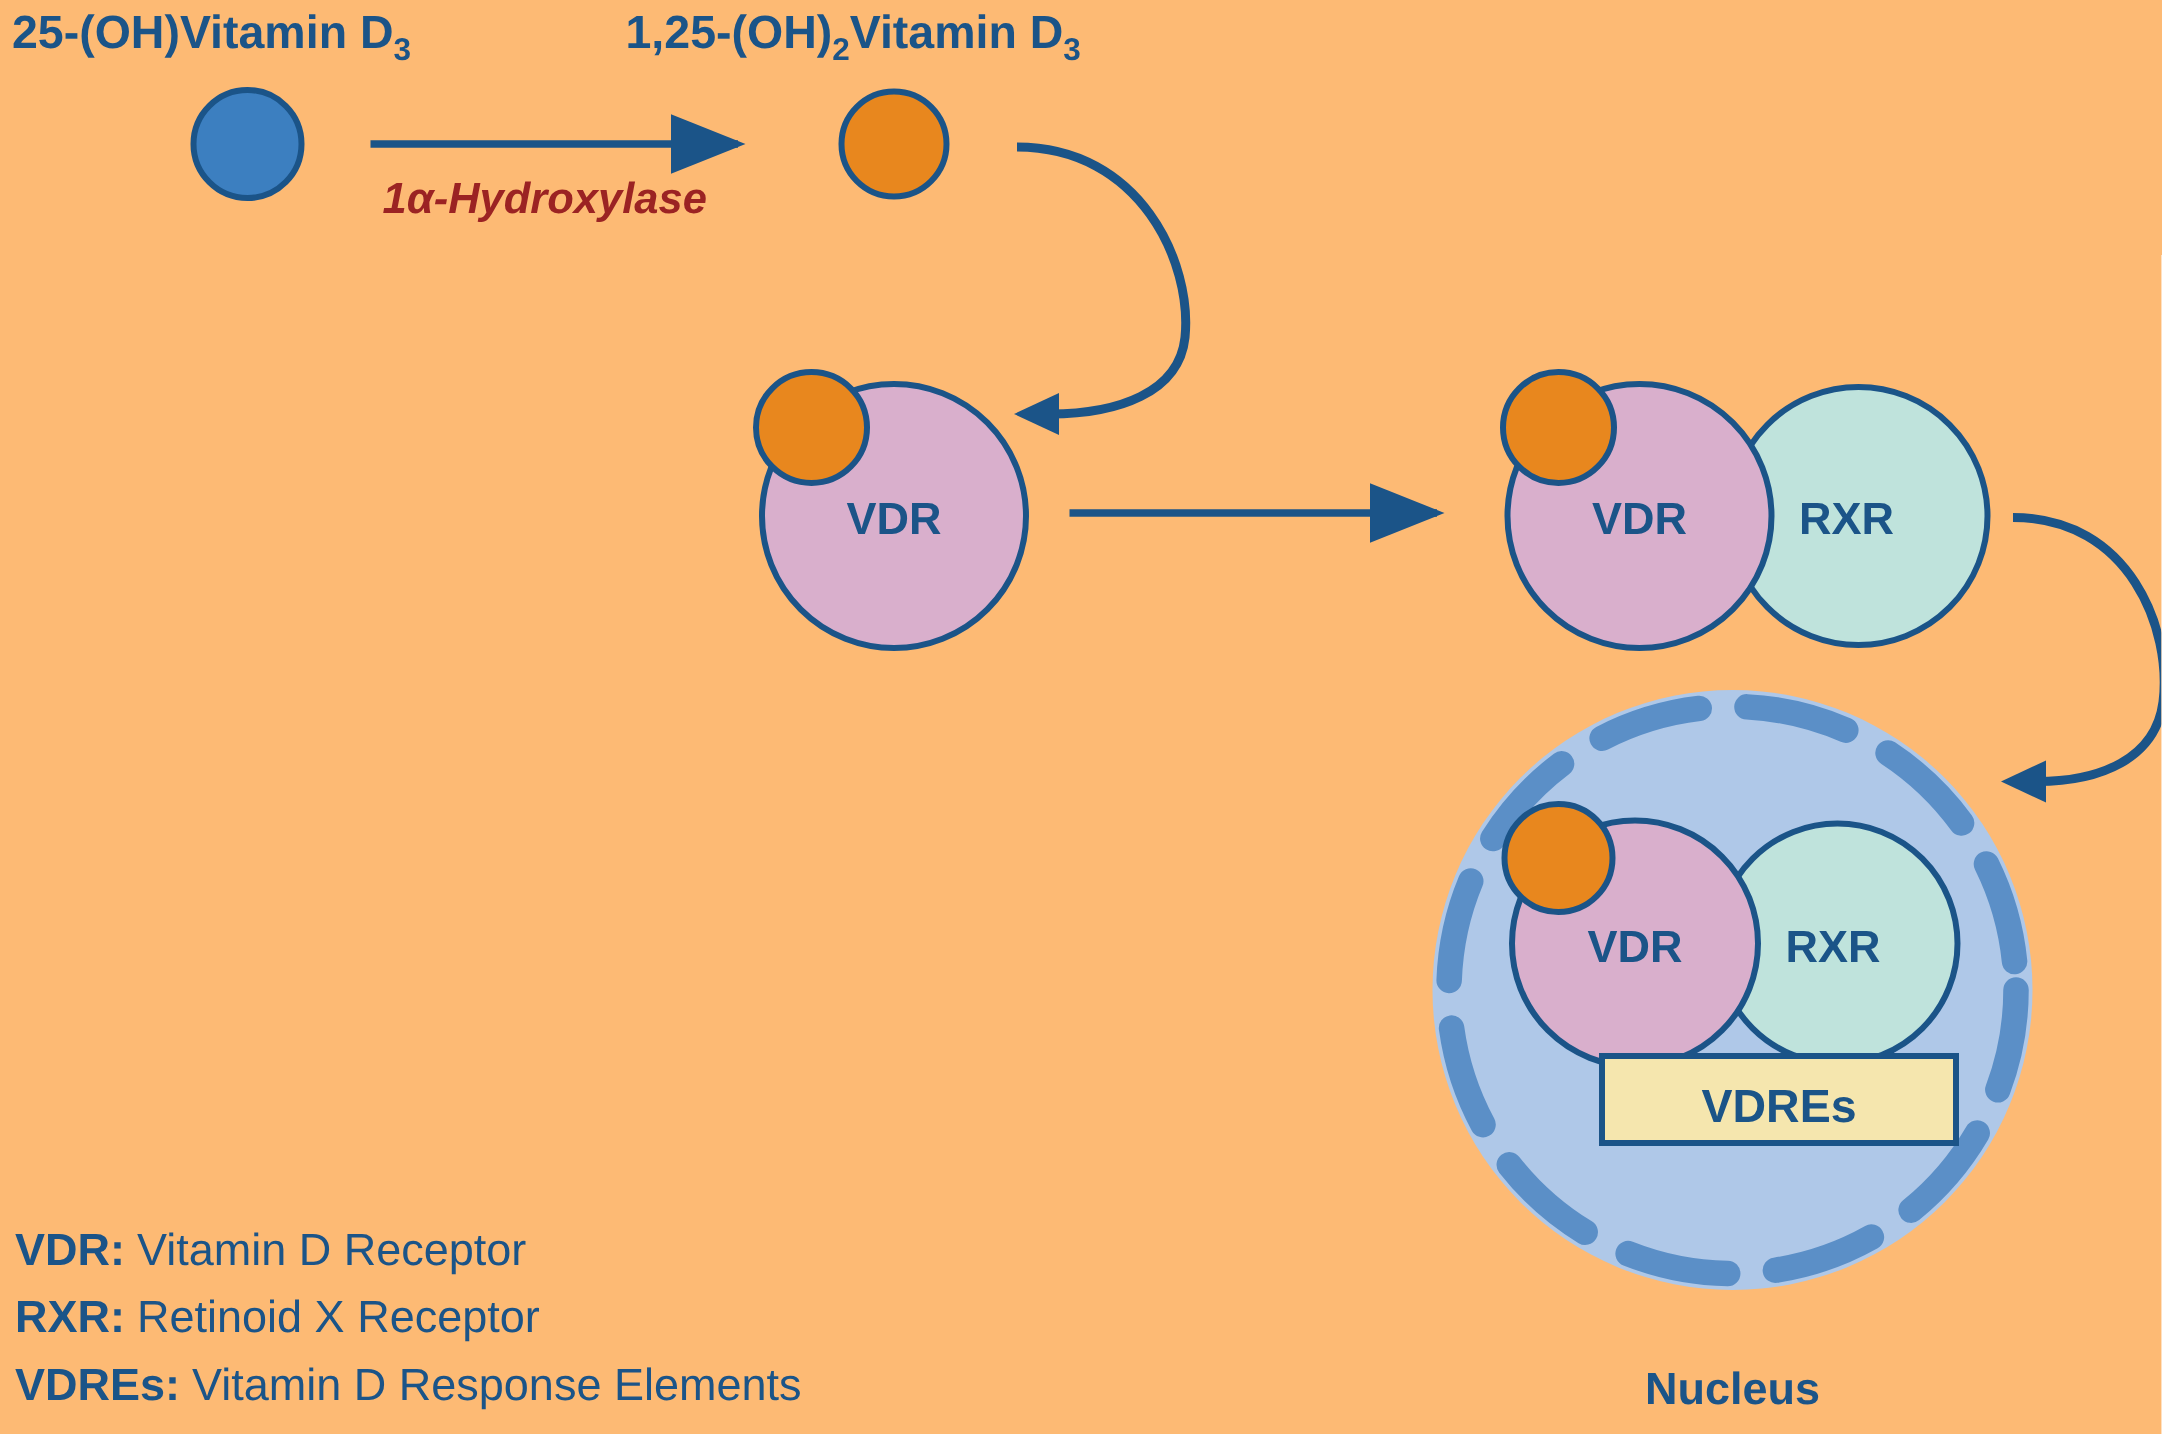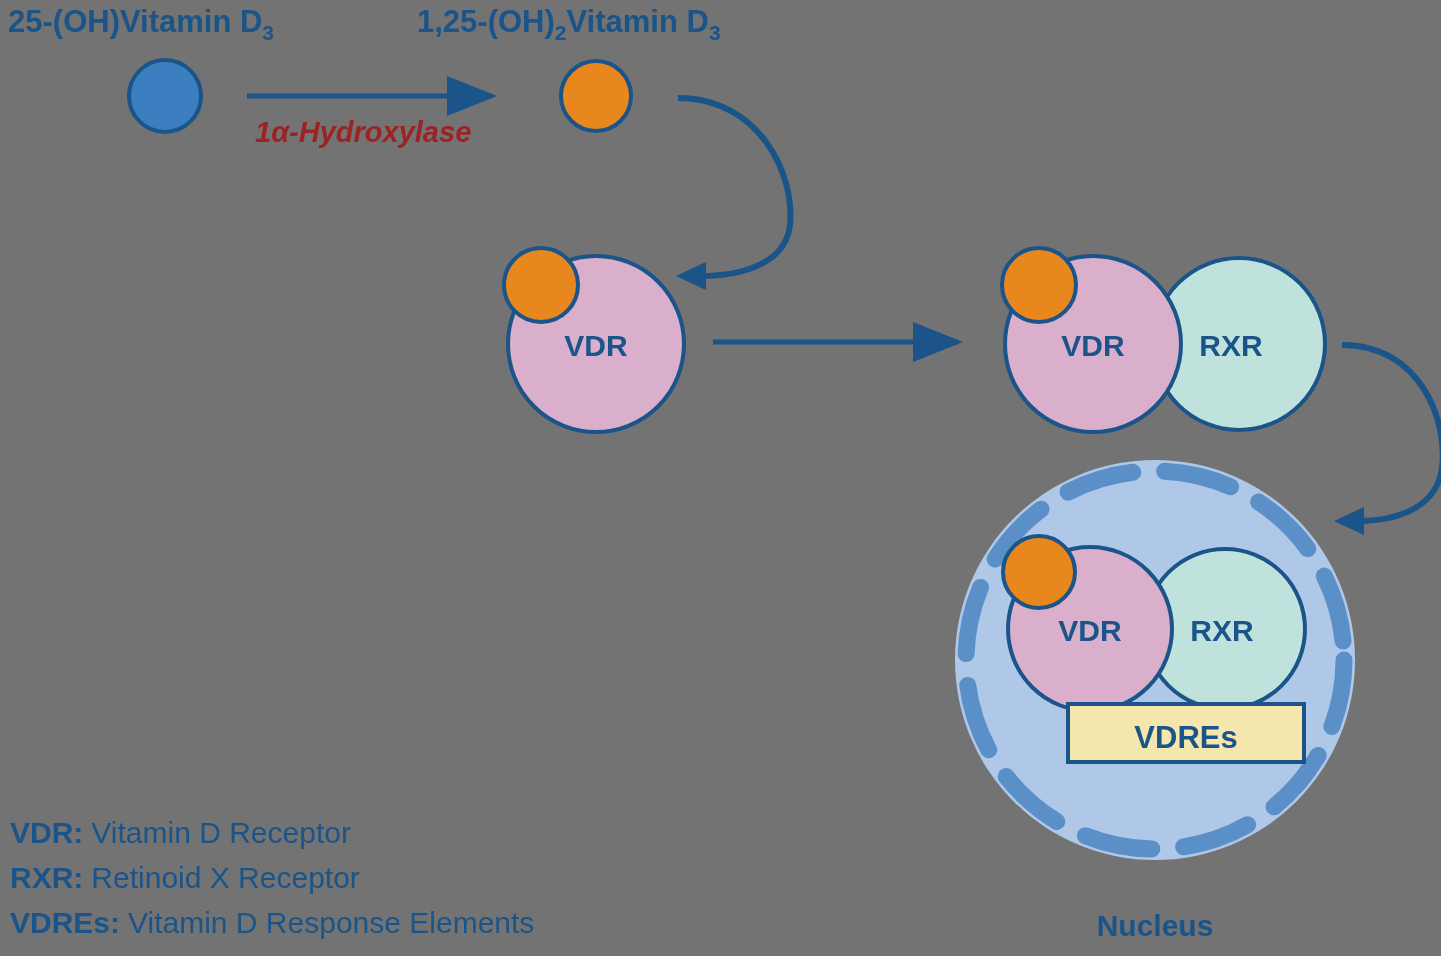--- a/index.html
+++ b/index.html
@@ -11,21 +11,21 @@
   body {
     width: 1441px;
     height: 956px;
     overflow: hidden;
     font-family: "Liberation Sans", sans-serif;
   }
   #diagram-root {
     position: relative;
     width: 1441px;
     height: 956px;
-    background: #737373;
+    background: #fdba74;
   }
   svg.diagram {
     display: block;
     width: 1441px;
     height: 956px;
   }
   .mol-label {
     font-family: "Liberation Sans", sans-serif;
     font-weight: bold;
     font-size: 31px;

